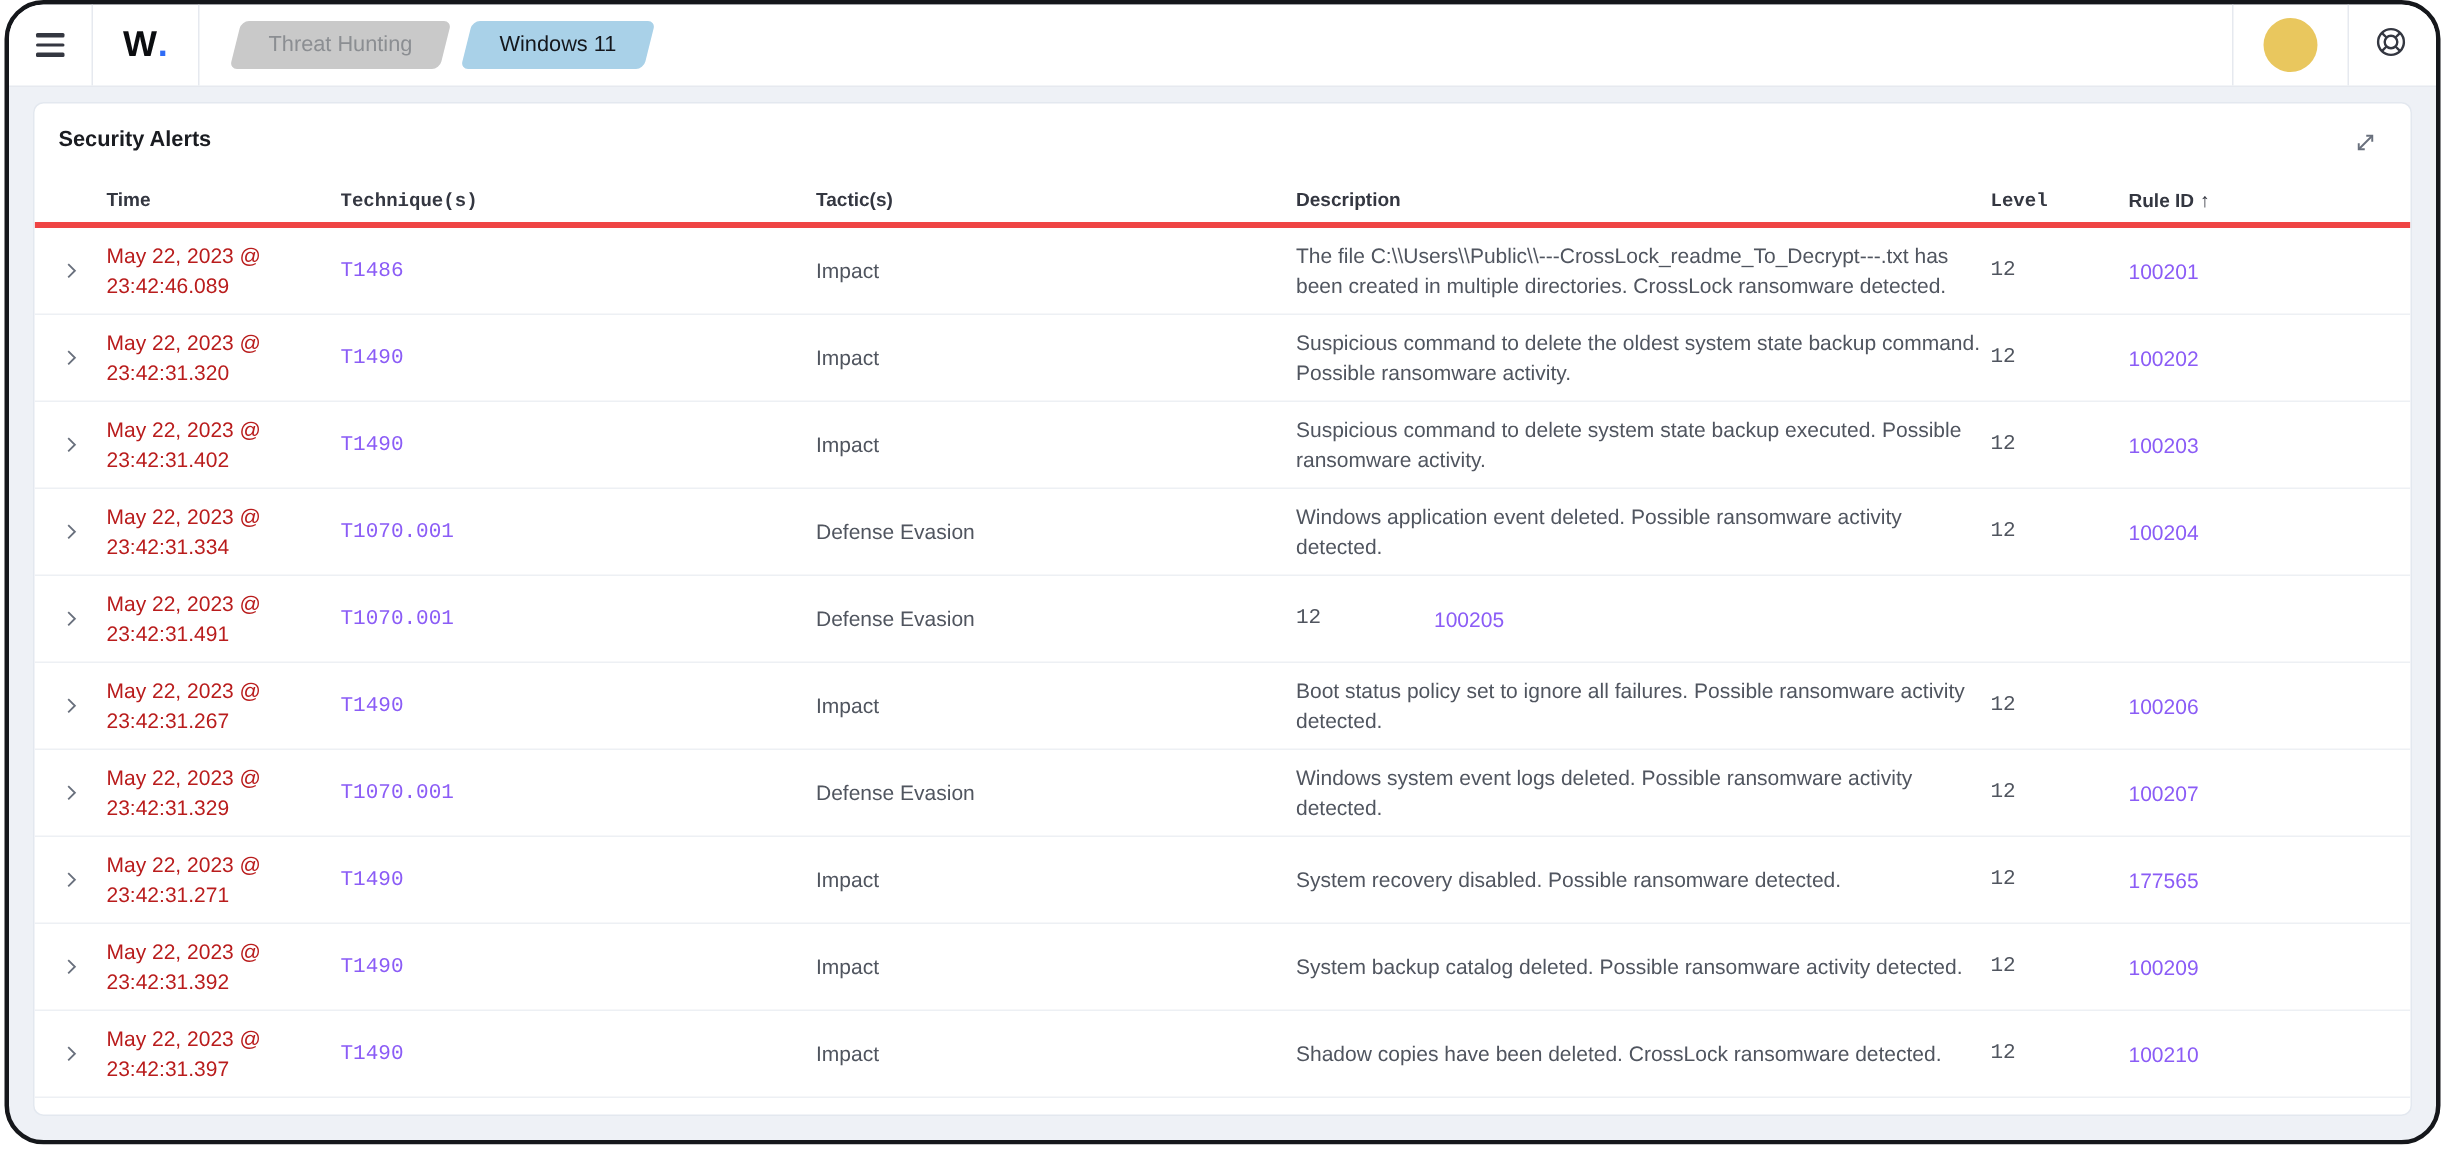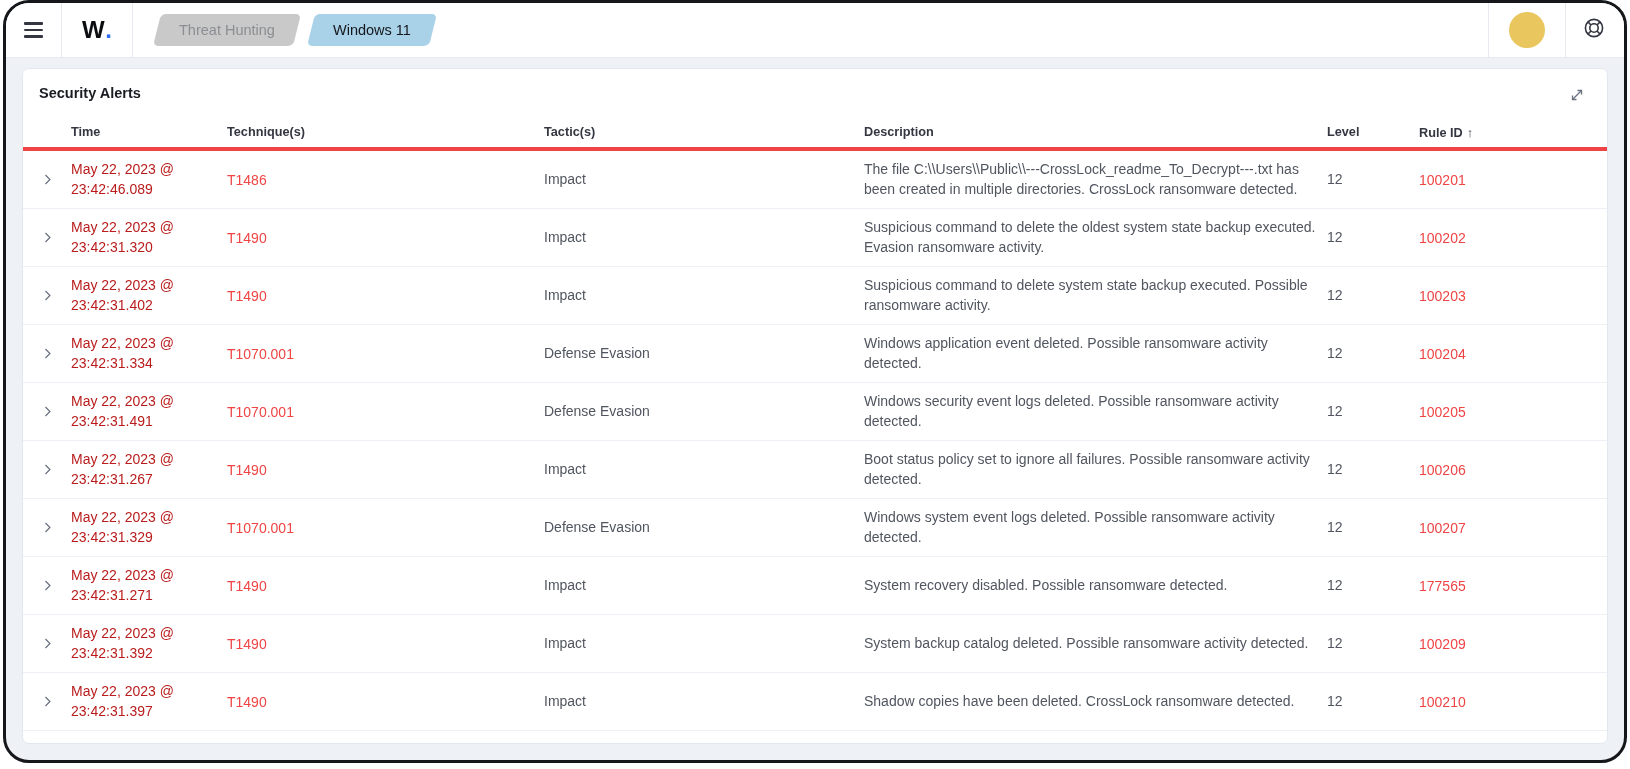--- a/index.html
+++ b/index.html
@@ -42,28 +42,28 @@
   .panel-head{display:flex;align-items:flex-start;justify-content:space-between;padding:16px 16px 6px;}
   .panel-title{font-size:14.5px;font-weight:bold;color:#1a1c21;}
   .expand-btn{cursor:pointer;padding:4px;margin:-2px 2px 0 0;}
   
   .tbl{flex:1;display:flex;flex-direction:column;min-height:0;overflow:hidden;font-size:14px;}
   .tr{display:flex;align-items:center;border-bottom:1px solid #edf0f4;min-height:57px;flex:0 0 auto;}
   .tr.head{min-height:30px;border-bottom:4px solid #ef4444;align-items:center;}
   .th{font-size:12.7px;font-weight:bold;color:#343741;}
   .c-expand{flex:0 0 48px;display:flex;justify-content:center;align-items:center;box-sizing:border-box;}
   .c-time{flex:0 0 156px;box-sizing:border-box;padding-right:10px;}
-  .c-tech{flex:0 0 317px;box-sizing:border-box;padding-right:10px;}
+  .c-tech{flex:0 0 317px;box-sizing:border-box;padding-right:10px;font-family:Liberation Mono, monospace;}
   .c-tactic{flex:0 0 320px;box-sizing:border-box;padding-right:10px;}
   .c-desc{flex:0 0 463px;box-sizing:border-box;}
-  .c-level{flex:0 0 92px;box-sizing:border-box;}
+  .c-level{flex:0 0 92px;box-sizing:border-box;font-family:Liberation Mono, monospace;}
   .c-rule{flex:1;box-sizing:border-box;}
   .time-cell{color:#b91c1c;line-height:1.38;}
   .txt{color:#50555f;line-height:1.38;}
-  a.lnk{color:#ef4444;text-decoration:none;cursor:pointer;}
+  a.lnk{color:#8b5cf6;text-decoration:none;cursor:pointer;}
   .chev{cursor:pointer;display:flex;align-items:center;justify-content:center;width:22px;height:22px;}
   .sort-arrow{font-weight:normal;color:#343741;font-size:13px;margin-left:4px;}
 </style>
 </head>
 <body>
 
 <div class="window">
 
   <div class="topbar">
     <div class="topbar-left">
@@ -172,21 +172,21 @@
       </span>
     </div>
     <div class="c-time time-cell">
       <div>May 22, 2023 @</div>
       <div>23:42:31.320</div>
     </div>
     <div class="c-tech">
       <a class="lnk">T1490</a>
     </div>
     <div class="c-tactic txt">Impact</div>
-    <div class="c-desc txt">Suspicious command to delete the oldest system state backup executed. Evasion ransomware activity.</div>
+    <div class="c-desc txt">Suspicious command to delete the oldest system state backup command. Possible ransomware activity.</div>
     <div class="c-level txt">12</div>
     <div class="c-rule">
       <a class="lnk">100202</a>
     </div>
   </div>
 
   <div class="tr">
     <div class="c-expand">
       <span class="chev">
         <svg width="13" height="13" viewBox="0 0 16 16" fill="none" stroke="#69707d" stroke-width="1.5">
@@ -241,21 +241,20 @@
       </span>
     </div>
     <div class="c-time time-cell">
       <div>May 22, 2023 @</div>
       <div>23:42:31.491</div>
     </div>
     <div class="c-tech">
       <a class="lnk">T1070.001</a>
     </div>
     <div class="c-tactic txt">Defense Evasion</div>
-    <div class="c-desc txt">Windows security event logs deleted. Possible ransomware activity detected.</div>
     <div class="c-level txt">12</div>
     <div class="c-rule">
       <a class="lnk">100205</a>
     </div>
   </div>
 
   <div class="tr">
     <div class="c-expand">
       <span class="chev">
         <svg width="13" height="13" viewBox="0 0 16 16" fill="none" stroke="#69707d" stroke-width="1.5">

